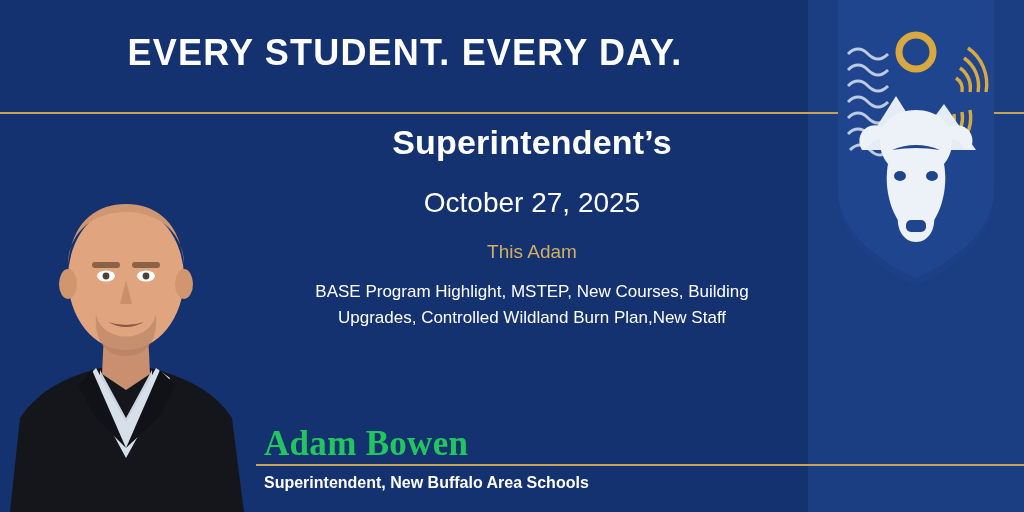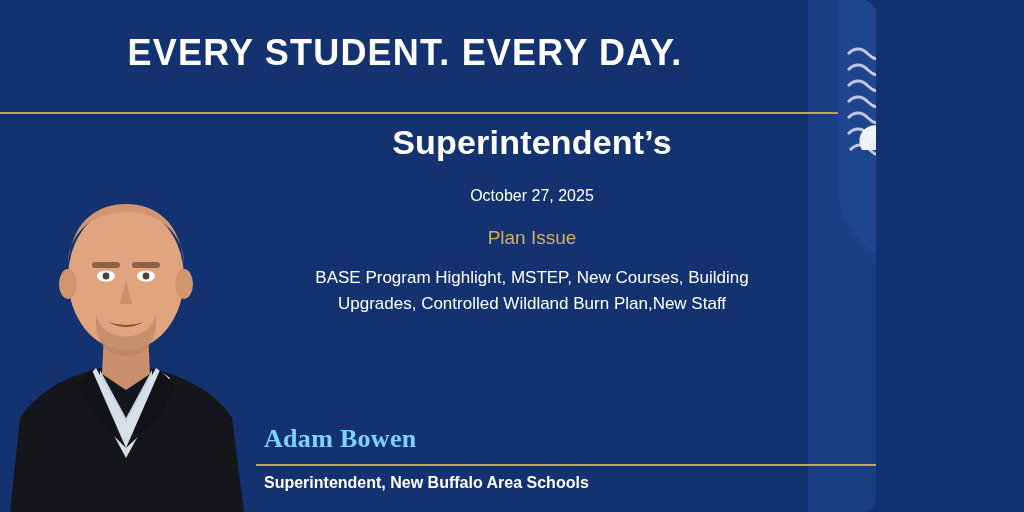--- a/index.html
+++ b/index.html
@@ -8,25 +8,24 @@
   }
   body {
     width: 1024px;
     height: 512px;
     overflow: hidden;
     font-family: "Liberation Sans", sans-serif;
     background: #13316e;
   }
   .banner {
     position: relative;
-    width: 876px;
+    width: 1024px;
     height: 512px;
     background: #14326f;
     overflow: hidden;
-    border-radius: 14px;
   }
   
   .crest-band {
     position: absolute;
     left: 808px;
     top: 0;
     width: 216px;
     height: 512px;
     background: #1b3d82;
   }
@@ -83,21 +82,21 @@
   .title {
     font-size: 34px;
     font-weight: bold;
     line-height: 1.32;
     letter-spacing: 0.2px;
   }
   .title .line2 {
     display: block;
   }
   .date {
-    font-size: 16px;
+    font-size: 28px;
     margin-top: 22px;
     color: #ffffff;
     font-weight: normal;
   }
   .issue-label {
     font-size: 19px;
     margin-top: 22px;
     color: #d2ae63;
   }
   .issue-text {
@@ -105,23 +104,23 @@
     margin-top: 16px;
     line-height: 1.55;
     color: #ffffff;
     padding: 0 18px;
   }
   
   .name {
     position: absolute;
     left: 264px;
     top: 424px;
-    color: #7dd3fc;
+    color: #22c55e;
     font-family: "Liberation Serif", serif;
-    font-size: 26px;
+    font-size: 35px;
     font-weight: bold;
     letter-spacing: 0.3px;
   }
   .role {
     position: absolute;
     left: 264px;
     top: 474px;
     color: #ffffff;
     font-size: 16px;
     font-weight: bold;
@@ -189,21 +188,21 @@
         <path d="M96 196 C102 226 150 226 156 196 C158 224 146 238 126 238 C106 238 94 224 96 196 Z" fill="#b07e5f" opacity="0.55"></path>
       </g>
     </svg>
   </div>
 
   <div class="content">
     <div class="title">
       <span>Superintendent’s</span>
     </div>
     <div class="date">October 27, 2025</div>
-    <div class="issue-label">Plan Issue</div>
+    <div class="issue-label">This Adam</div>
     <div class="issue-text">BASE Program Highlight, MSTEP, New Courses, Building Upgrades, Controlled Wildland Burn Plan,New Staff</div>
   </div>
 
   <div class="name">Adam Bowen</div>
   <div class="role">Superintendent, New Buffalo Area Schools</div>
 
   <div class="crest">
     <svg width="196" height="300" viewBox="0 0 196 300" xmlns="http://www.w3.org/2000/svg" aria-hidden="true">
 
       <path d="M20 0 L176 0 L176 196 C176 236 140 268 98 286 C56 268 20 236 20 196 Z" fill="#1c3f86"></path>

